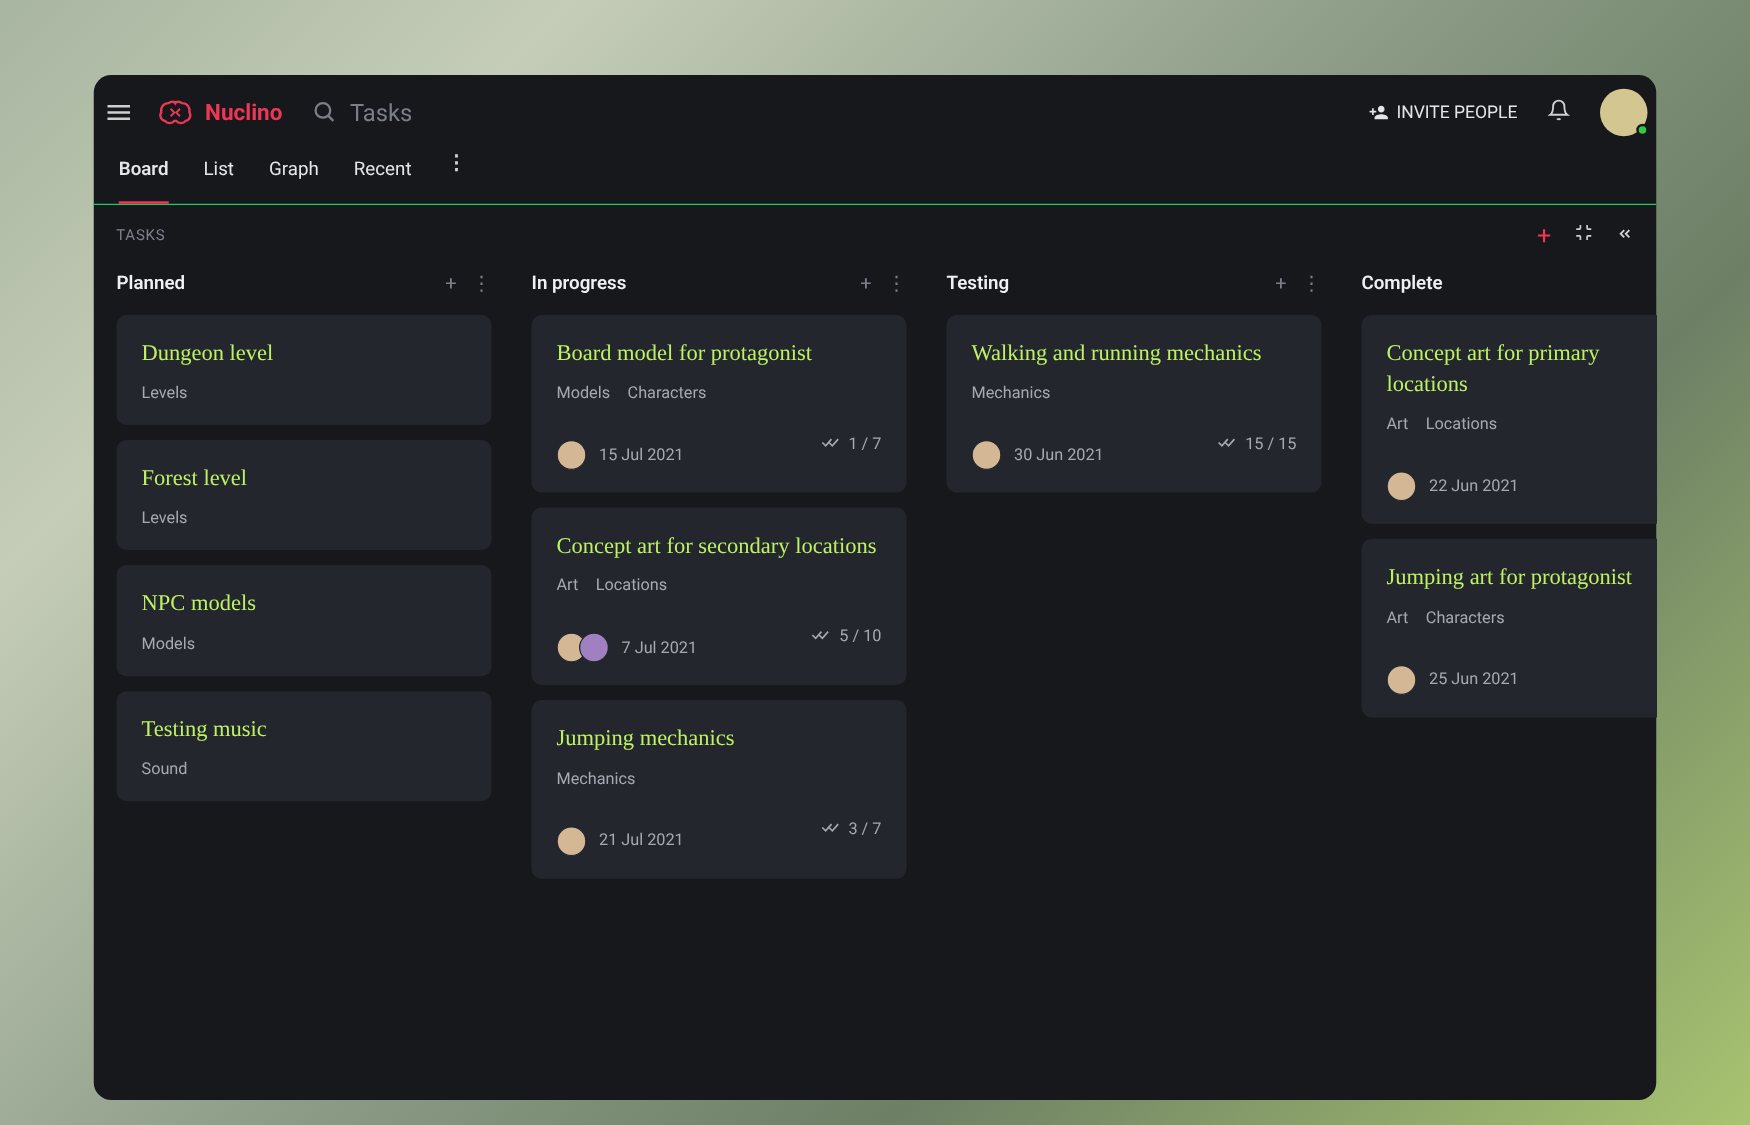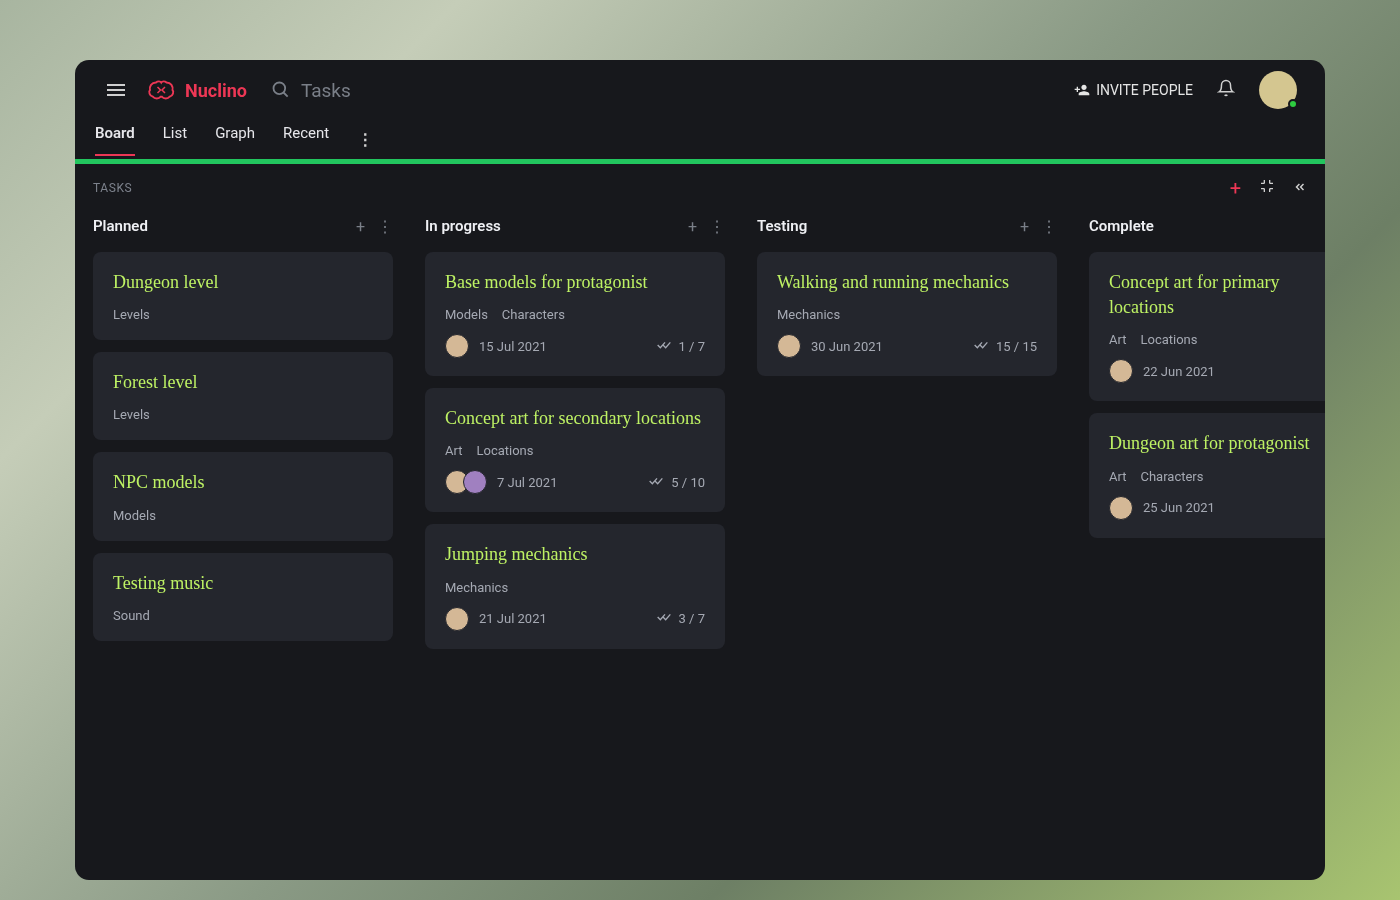--- a/index.html
+++ b/index.html
@@ -20,43 +20,43 @@
   border-radius: 14px;
   overflow: hidden;
   display: flex;
   flex-direction: column;
   margin-top: 40px;
 }
 .topbar {
   height: 60px;
   display: flex;
   align-items: center;
-  padding: 0 28px;
+  padding: 0 7px;
   gap: 18px;
 }
 .hamburger-icon { display: flex; flex-direction: column; gap: 3px; cursor: pointer; padding: 4px; }
 .hamburger-icon span { width: 18px; height: 2px; background: #cfcfcf; }
 .brand { display: flex; align-items: center; gap: 8px; color: #ed3755; font-weight: 700; font-size: 18px; }
 .brand svg { width: 30px; height: 24px; }
 .search-area { display: flex; align-items: center; gap: 10px; color: #7a7f88; font-size: 19px; margin-left: 6px; }
 .search-area svg { width: 20px; height: 20px; }
 .topbar-spacer { flex: 1; }
 .invite { color: #e5e5e5; font-size: 14px; font-weight: 400; display: flex; align-items: flex-start; gap: 6px; cursor: pointer; }
 .invite svg { width: 16px; height: 16px; }
 .bell { color: #d0d0d0; cursor: pointer; padding: 6px; }
 .bell svg { width: 18px; height: 18px; }
 .avatar-wrap { position: relative; }
 .avatar { width: 38px; height: 38px; border-radius: 50%; background: #d4c690; }
 .avatar-online {
   position: absolute; bottom: 0; right: -1px; width: 10px; height: 10px;
   background: #2ecc40; border-radius: 50%; border: 2px solid #17181c;
 }
 .tabs {
-  display: flex; align-items: center; gap: 28px; padding: 0 20px; height: 44px;
-  border-bottom: 5px solid #22c55e;
+  display: flex; gap: 28px; padding: 0 20px; height: 44px;
+  border-bottom: 1px solid #22c55e;
 }
 .tab {
   color: #e6e6ea; font-size: 15px; cursor: pointer; padding-bottom: 12px;
   border-bottom: 2px solid transparent; display: flex; align-items: center;
 }
 .tab.active { border-bottom-color: #ed3755; font-weight: 600; }
 .tab-overflow { color: #d0d0d0; cursor: pointer; font-weight: bold; }
 .subheader {
   height: 48px; display: flex; align-items: center; padding: 0 18px;
   justify-content: space-between;
@@ -75,21 +75,21 @@
 .col-actions { display: flex; gap: 12px; color: #7a7f88; font-size: 16px; }
 .col-actions span { cursor: pointer; }
 .card {
   background: #24262d; border-radius: 8px; padding: 18px 20px; cursor: pointer;
   display: flex; flex-direction: column; gap: 12px;
 }
 .card-title { color: #bef264; font-size: 18px; font-weight: 400; line-height: 1.4; font-family: Georgia, serif; }
 .card-tags { display: flex; gap: 14px; }
 .card-tag { color: #a5a9b3; font-size: 13px; }
 .card-footer { display: flex; align-items: center; justify-content: space-between; }
-.footer-left { display: flex; align-items: center; gap: 10px; }
+.footer-left { display: flex; align-items: center; gap: 10px; margin-top: 18px; }
 .mini-avatars { display: flex; }
 .mini-avatar {
   width: 24px; height: 24px; border-radius: 50%; background: #b896c4;
   border: 1px solid #24262d; margin-left: -6px;
 }
 .mini-avatar:first-child { margin-left: 0; background: #d4b896; }
 .mini-avatar.purple { background: #a080c0; }
 .card-date { color: #a5a9b3; font-size: 13px; }
 .card-progress { display: flex; align-items: flex-start; gap: 6px; color: #a5a9b3; font-size: 13px; }
 .card-progress svg { width: 16px; height: 12px; }
@@ -208,21 +208,21 @@
       </div>
       <div class="column">
         <div class="col-header">
           <div class="col-title">In progress</div>
           <div class="col-actions">
             <span>+</span>
             <span>⋮</span>
           </div>
         </div>
         <div class="card">
-          <div class="card-title">Base models for protagonist</div>
+          <div class="card-title">Board model for protagonist</div>
           <div class="card-tags">
             <span class="card-tag">Models</span>
             <span class="card-tag">Characters</span>
           </div>
           <div class="card-footer">
             <div class="footer-left">
               <div class="mini-avatars">
                 <div class="mini-avatar"></div>
               </div>
               <span class="card-date">15 Jul 2021</span>
@@ -324,21 +324,21 @@
           <div class="card-footer">
             <div class="footer-left">
               <div class="mini-avatars">
                 <div class="mini-avatar"></div>
               </div>
               <span class="card-date">22 Jun 2021</span>
             </div>
           </div>
         </div>
         <div class="card">
-          <div class="card-title">Dungeon art for protagonist</div>
+          <div class="card-title">Jumping art for protagonist</div>
           <div class="card-tags">
             <span class="card-tag">Art</span>
             <span class="card-tag">Characters</span>
           </div>
           <div class="card-footer">
             <div class="footer-left">
               <div class="mini-avatars">
                 <div class="mini-avatar"></div>
               </div>
               <span class="card-date">25 Jun 2021</span>

